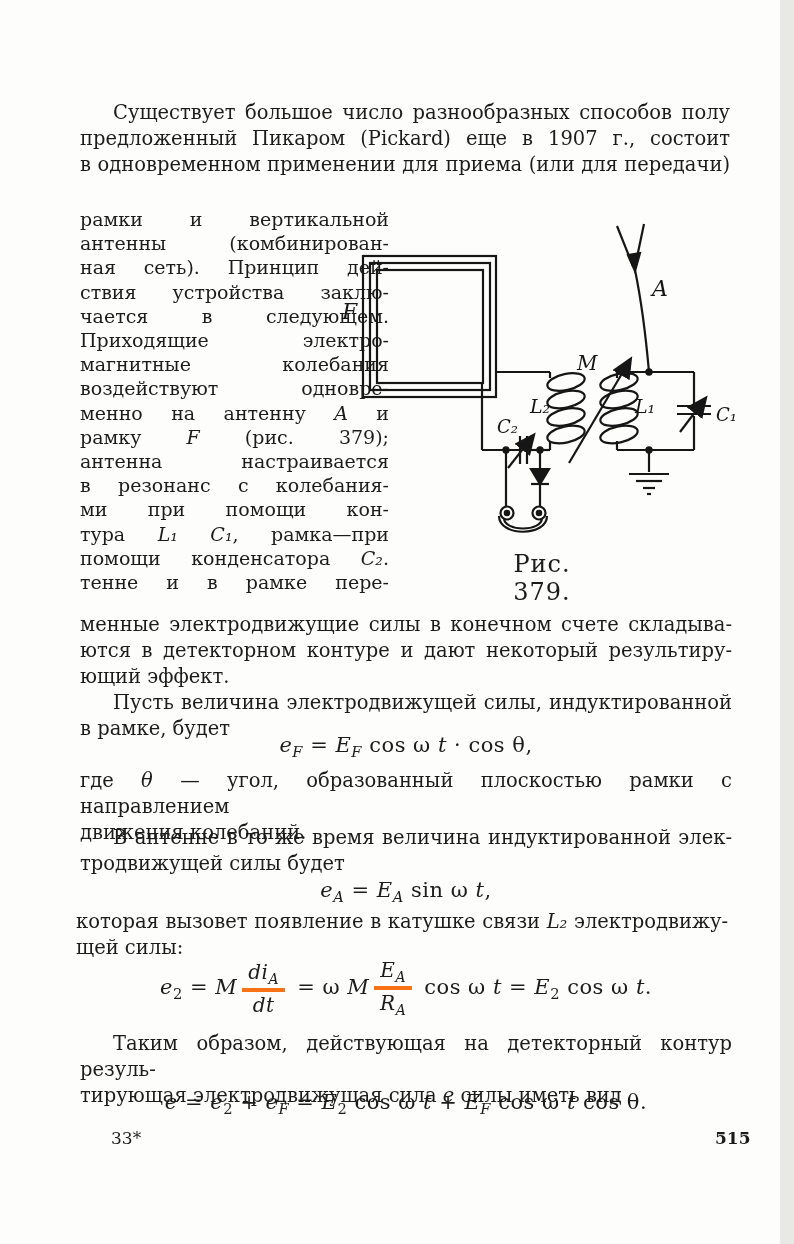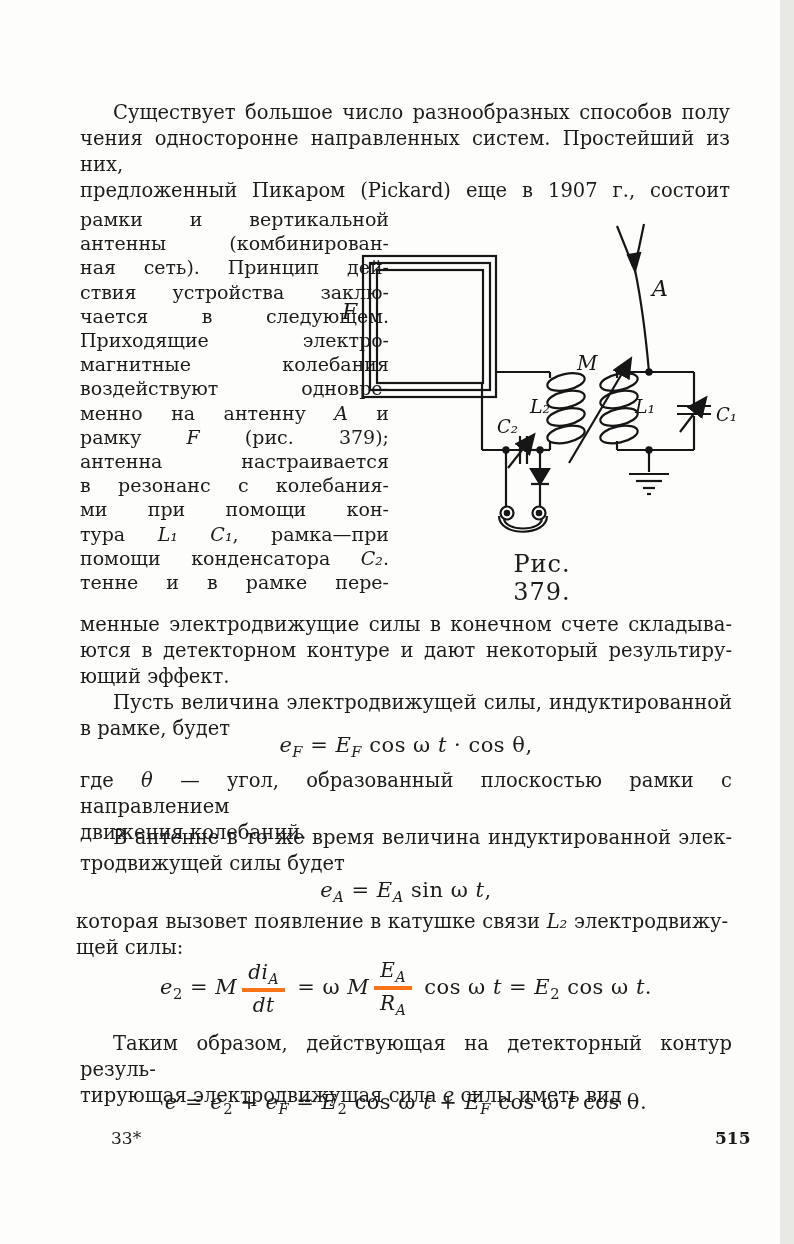--- a/index.html
+++ b/index.html
@@ -29,22 +29,22 @@
   .bold{font-weight:bold;}
   svg text{font-family:"DejaVu Serif","Liberation Serif",serif;font-style:italic;fill:#161616;}
 </style>
 </head>
 <body>
 
 <div id="page">
 
   <div class="abs bodytext" style="top:100px;left:80px;width:650px;">
     <div class="ln jl indent"><span>Существует большое число разнообразных способов полу</span></div>
-    <div class="ln jl"><span>чения односторонне направленных систем. Простейший из них,</span></div>
     <div class="ln jl"><span>предложенный Пикаром (Pickard) еще в 1907 г., состоит</span></div>
+    <div class="ln jl"><span>в одновременном применении для приема (или для передачи)</span></div>
   </div>
 
   <div id="leftcol" class="abs" style="top:207px;left:80px;width:309px;">
     <div class="ln jl"><span>рамки и вертикальной</span></div>
     <div class="ln jl"><span>антенны (комбинирован-</span></div>
     <div class="ln jl"><span>ная сеть). Принцип дей-</span></div>
     <div class="ln jl"><span>ствия устройства заклю-</span></div>
     <div class="ln jl"><span>чается в следующем.</span></div>
     <div class="ln jl"><span>Приходящие электро-</span></div>
     <div class="ln jl"><span>магнитные колебания</span></div>

